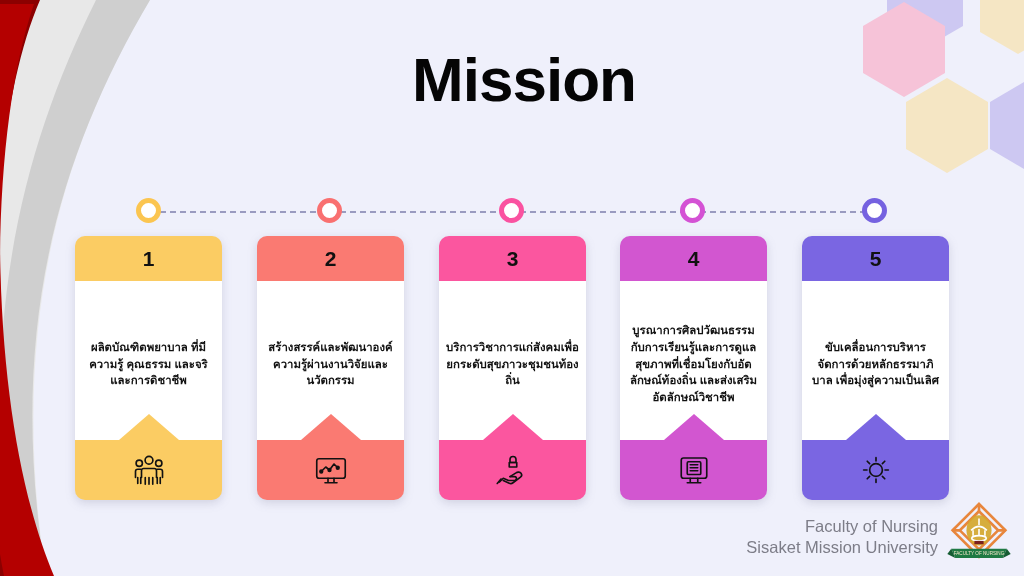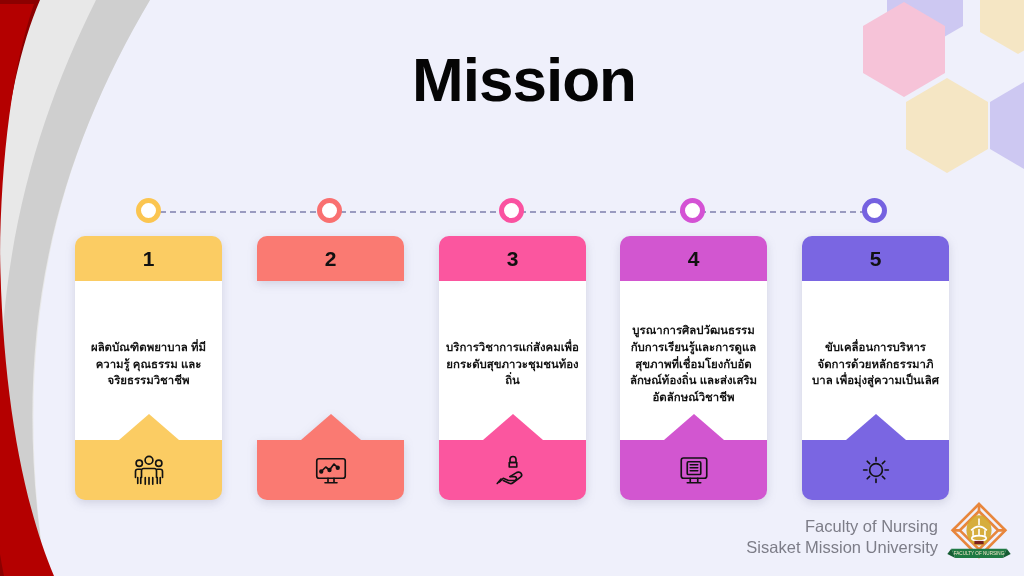--- a/index.html
+++ b/index.html
@@ -110,40 +110,43 @@
   <div class="dot" style="left: 499px; border-color: rgb(250, 82, 160);"></div>
   <div class="dot" style="left: 680px; border-color: rgb(212, 82, 212);"></div>
   <div class="dot" style="left: 862px; border-color: rgb(117, 98, 224);"></div>
 </div>
 
 <div class="cards">
 
   <div class="card" style="left:75px">
     <div class="card-head" style="background: rgb(251, 204, 99);">1</div>
     <div class="card-body">
-      <p>ผลิตบัณฑิตพยาบาล ที่มีความรู้ คุณธรรม และจริยธรรมวิชาชีพ</p>
+      <p>ผลิตบัณฑิตพยาบาล ที่มีความรู้ คุณธรรม และจริและการดิชาชีพ</p>
     </div>
     <div class="notch" style="border-bottom: 26px solid rgb(251, 204, 99);"></div>
     <div class="card-foot" style="background: rgb(251, 204, 99);">
       <span class="foot-icon">
         <svg viewBox="0 0 48 48" fill="none" stroke="#121212" stroke-width="2.2" stroke-linecap="round" stroke-linejoin="round">
           <circle cx="24" cy="11" r="5.2"></circle>
           <circle cx="11" cy="15" r="4.2"></circle>
           <circle cx="37" cy="15" r="4.2"></circle>
           <path d="M17 22 h14 a3 3 0 0 1 3 3 v9 M17 22 a3 3 0 0 0 -3 3 v9"></path>
           <path d="M19 34 v9 M24 34 v9 M29 34 v9"></path>
           <path d="M6 26 a3 3 0 0 1 3-3 h4 M6 26 v8 M9 34 v8 M13 34 v8"></path>
           <path d="M42 26 a3 3 0 0 0 -3-3 h-4 M42 26 v8 M39 34 v8 M35 34 v8"></path>
         </svg>
       </span>
     </div>
   </div>
 
   <div class="card" style="left:257px">
     <div class="card-head" style="background: rgb(250, 122, 114);">2</div>
+    <div class="card-body">
+      <p>สร้างสรรค์และพัฒนาองค์ความรู้ผ่านงานวิจัยและนวัตกรรม</p>
+    </div>
     <div class="notch" style="border-bottom: 26px solid rgb(250, 122, 114);"></div>
     <div class="card-foot" style="background: rgb(250, 122, 114);">
       <span class="foot-icon">
         <svg viewBox="0 0 48 48" fill="none" stroke="#121212" stroke-width="2.2" stroke-linecap="round" stroke-linejoin="round">
           <rect x="5" y="9" width="38" height="26" rx="3"></rect>
           <path d="M20 35 v5 M28 35 v5 M16 41 h16"></path>
           <path d="M11 26 l6-6 5 4 6-8 5 5"></path>
           <circle cx="11" cy="26" r="1.8" fill="#121212"></circle>
           <circle cx="22" cy="24" r="1.8" fill="#121212"></circle>
           <circle cx="33" cy="21" r="1.8" fill="#121212"></circle>

